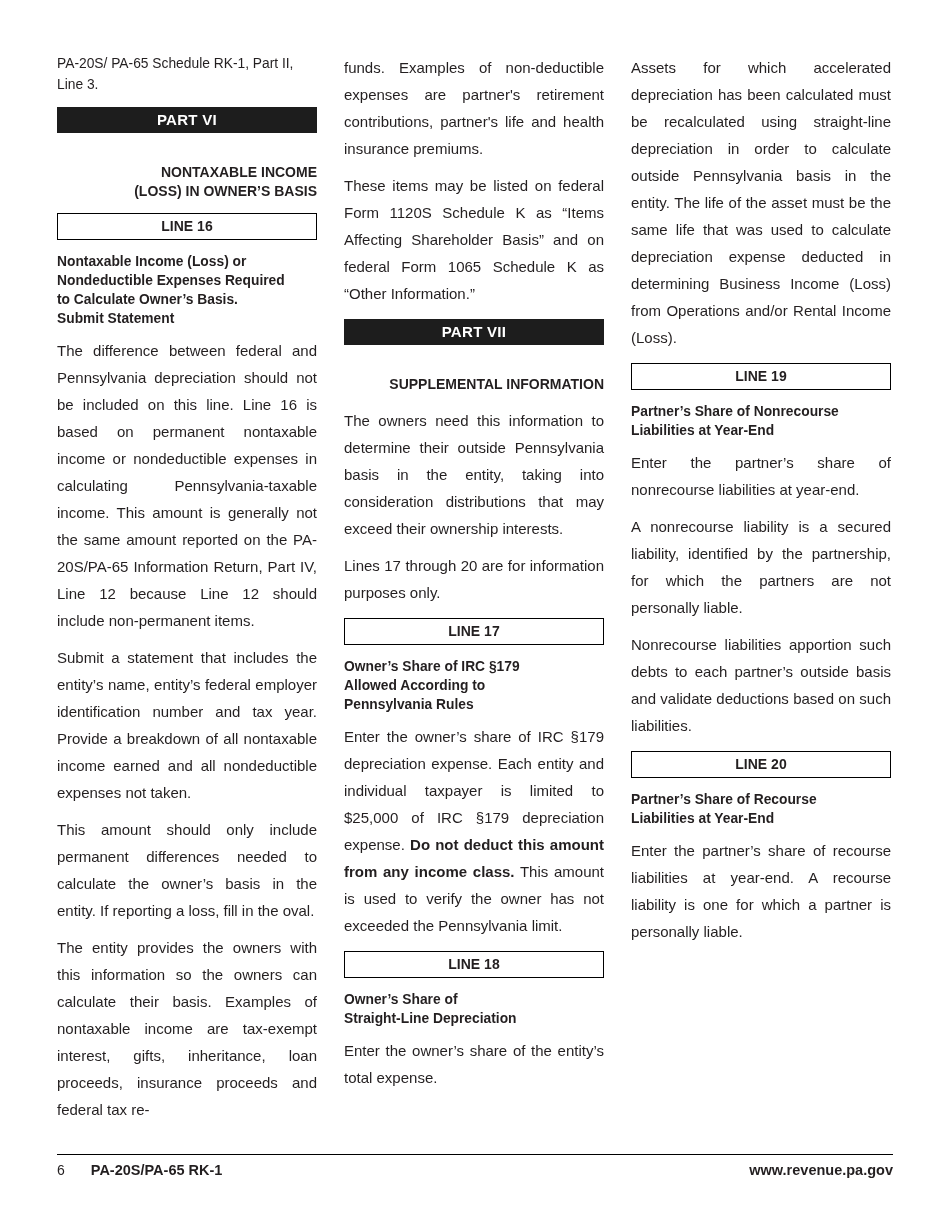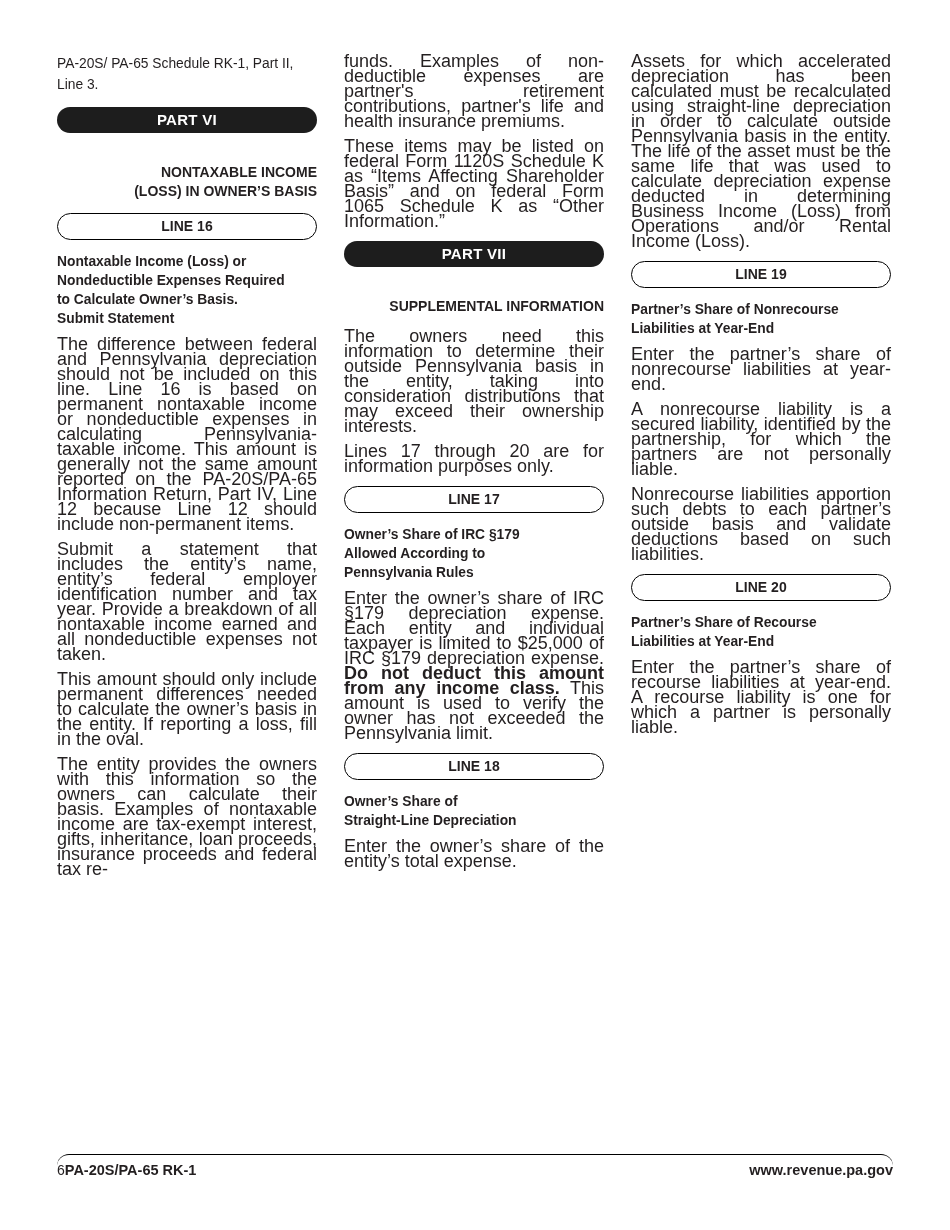--- a/index.html
+++ b/index.html
@@ -1,33 +1,33 @@
 <!DOCTYPE html>
 <html lang="en"><head>
 <meta charset="utf-8">
 <style>
-  * { margin: 0; padding: 0; box-sizing: border-box; border-radius: 15px; }
+  * { margin: 0; padding: 0; box-sizing: border-box; }
   html, body { background: #ffffff; }
   body {
     width: 950px; height: 1230px;
     position: relative;
     font-family: "Liberation Sans", "DejaVu Sans", sans-serif;
     color: #231f20;
     overflow: hidden;
   }
   .page { position: absolute; inset: 0; padding: 54px 57px 0 57px; }
   .columns { display: flex; gap: 27px; }
   .col { flex: 0 0 260px; width: 260px; }
 
   .ref-note {
     font-size: 13.8px; line-height: 20.5px;
     text-align: left; margin-bottom: 12px;
   }
   .body {
-    font-size: 18px; line-height: 15px;
+    font-size: 15px; line-height: 27px;
     text-align: justify;
     hyphens: auto; -webkit-hyphens: auto;
     margin-bottom: 10px;
   }
   .part-bar {
     background: #1d1d1d; color: #ffffff;
     font-weight: bold; font-size: 15px; letter-spacing: 0.3px;
     text-align: center; padding: 4px 0 5px;
     margin: 12px 0 30px;
   }
@@ -49,21 +49,21 @@
 
   .footer {
     position: absolute; left: 57px; right: 57px; top: 1154px;
     border-top: 1.6px solid #000000;
     display: flex; justify-content: space-between; align-items: baseline;
     padding-top: 7px;
     font-size: 14.5px;
   }
   .footer-left { display: flex; align-items: baseline; }
   .page-num { font-weight: normal; font-size: 14px; }
-  .doc-id { font-weight: bold; }
+  .doc-id { font-weight: bold; margin-left: 26px; }
   .website { font-weight: bold; }
 </style>
 </head>
 <body>
 
 <div class="page">
   <div class="columns">
 
     <div class="col">
       <p class="ref-note">PA-20S/ PA-65 Schedule RK-1, Part II, Line 3.</p>

